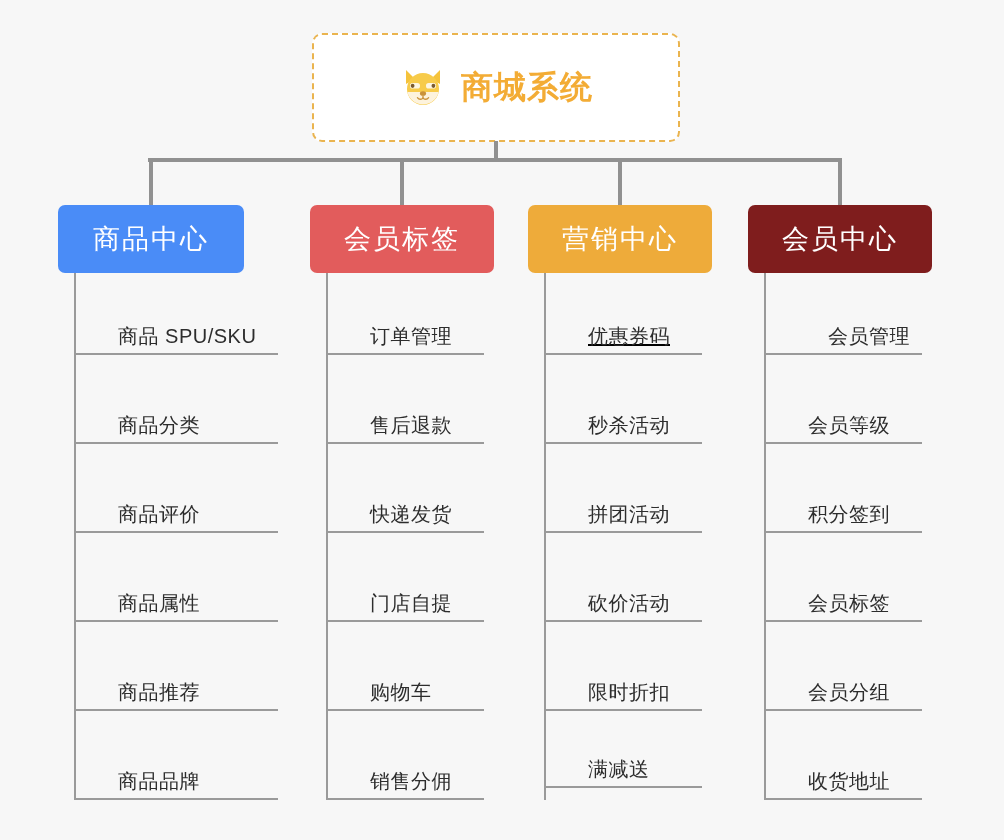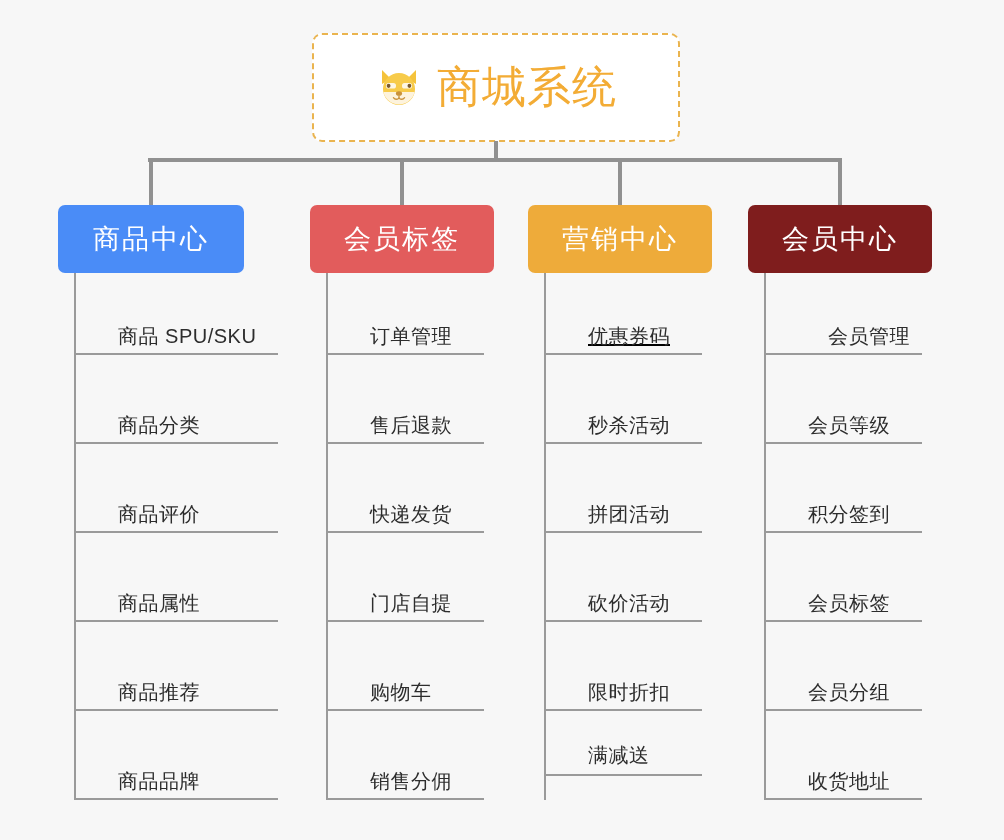--- a/index.html
+++ b/index.html
@@ -23,24 +23,24 @@
     box-sizing:border-box;
     display:flex;align-items:center;justify-content:center;
     gap:14px;
   }
   .root-emoji{
     font-size:42px;line-height:1;
     display:block;width:48px;height:48px;
   }
   .root-emoji svg{display:block;}
   .root-title{
-    font-size:44px;
+    font-size:32px;
     color:#f3ac35;
     letter-spacing:1px;
-    font-weight:400;
+    font-weight:700;
     white-space:nowrap;
   }
 
   
   .conn{position:absolute;background:#919191;}
   .conn-stem{left:494px;top:141px;width:4px;height:21px;}
   .conn-bus{left:148px;top:158px;width:692px;height:4px;}
   .conn-drop{top:158px;width:4px;height:49px;}
 
   
@@ -183,21 +183,21 @@
         </div>
         <div class="item" style="top: 171px; width: 158px;">
           <span class="item-label">拼团活动</span>
         </div>
         <div class="item" style="top: 260px; width: 158px;">
           <span class="item-label">砍价活动</span>
         </div>
         <div class="item" style="top: 349px; width: 158px;">
           <span class="item-label">限时折扣</span>
         </div>
-        <div class="item" style="top: 414px; width: 158px; font-family: Liberation Mono, monospace;">
+        <div class="item" style="top: 426px; width: 158px;">
           <span class="item-label">满减送</span>
         </div>
       </div>
       <div class="cat-head" style="left: 748px; width: 184px; background: #7f1d1d;">
         <span>会员中心</span>
       </div>
       <div class="col" style="left: 764px; height: 529px;">
         <div class="col-spine" style="height: 527px;"></div>
         <div class="item" style="top: -7px; width: 158px; padding-left: 20px;">
           <span class="item-label">会员管理</span>

